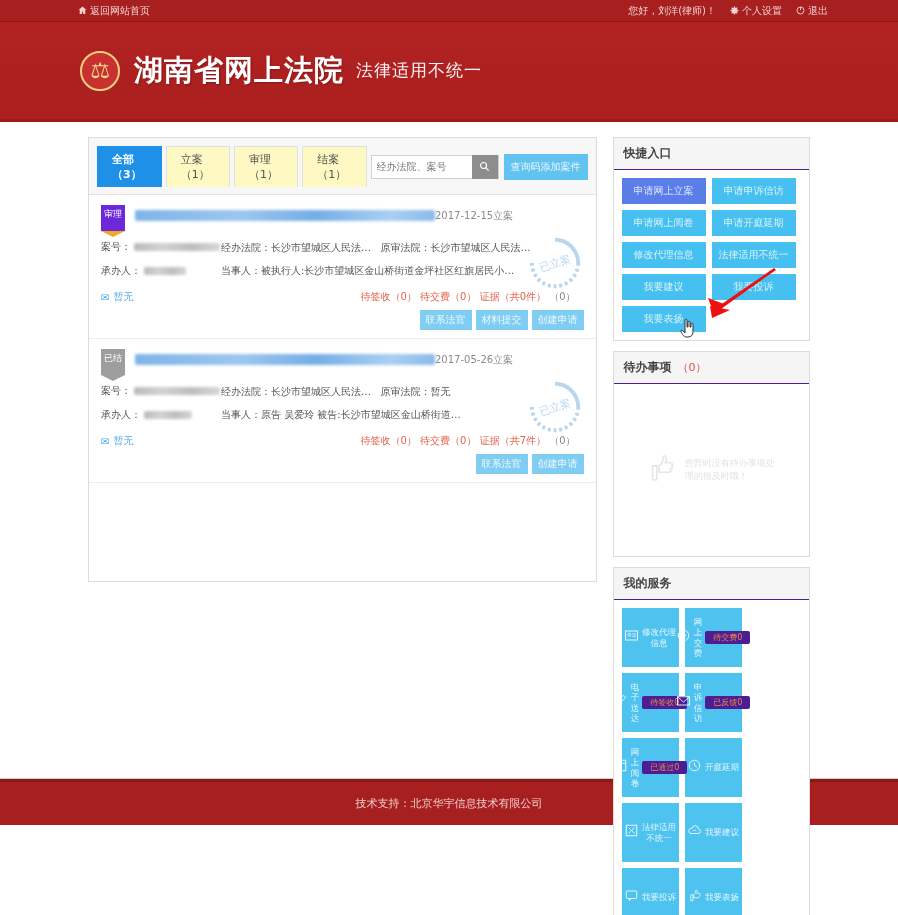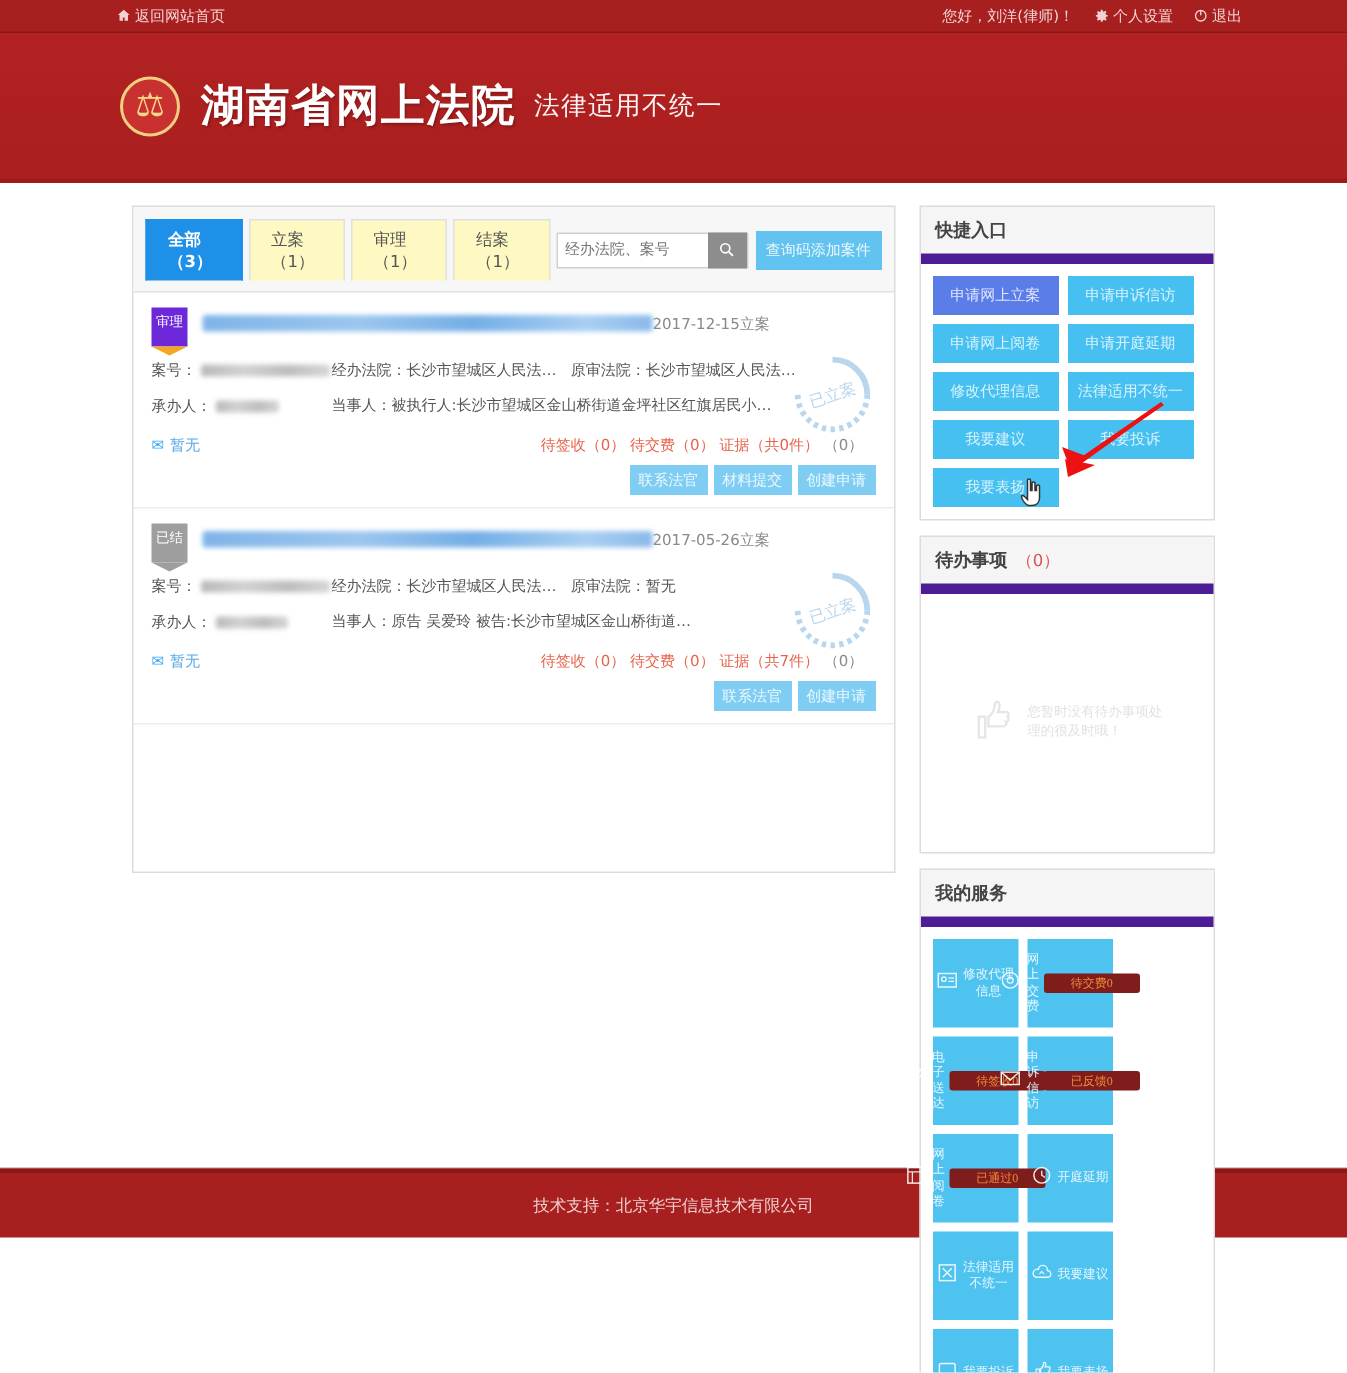--- a/index.html
+++ b/index.html
@@ -135,21 +135,21 @@
   .case-actions { display:flex; justify-content:flex-end; gap:4px; margin-top:6px; }
   .act-btn {
     background:#7fcdf3; color:#e9f8ff; font-size:10px; border:none;
     padding:3px 6px; cursor:pointer; filter:blur(.45px);
   }
 
   
   .right-col { width:198px; }
   .panel { border:1px solid #dcdcdc; background:#fff; margin-bottom:10px; }
   .panel-hd {
-    background:#f5f5f5; border-bottom:7px solid #4c1d95;
+    background:#f5f5f5; border-bottom:1px solid #4c1d95;
     font-size:12px; color:#444; padding:7px 10px; font-weight:bold;
     display:flex; align-items:center; gap:6px;
   }
   .panel-hd .cnt { color:#d9534f; font-weight:normal; font-size:11px;}
   .quick-grid { display:flex; flex-wrap:wrap; gap:6px; padding:8px; }
   .q-btn {
     width:84px; height:26px; background:#45c0f0; color:#d8f2fd;
     font-size:10px; display:flex; align-items:center; justify-content:center;
     cursor:pointer; filter:blur(.5px); border:none;
   }
@@ -161,22 +161,22 @@
 
   .svc-grid { display:flex; flex-wrap:wrap; gap:6px; padding:8px; }
   .svc-tile {
     width:57px; height:59px; background:#4ec3ef; color:#e3f6ff;
     display:flex; flex-direction:row; align-items:center; justify-content:center;
     cursor:pointer; gap:3px; padding:3px 2px;
   }
   .svc-ico { opacity:.9; }
   .svc-label { font-size:8.5px; text-align:center; line-height:1.2; filter:blur(.45px); }
   .svc-badge {
-    font-size:8px; background:#7f1d1d; color:#f08a3c; border-radius:2px;
-    padding:1px 18px; filter:blur(.4px); white-space:nowrap;font-family:Liberation Serif, serif;
+    font-size:8px; background:#4c1d95; color:#f08a3c; border-radius:2px;
+    padding:1px 8px; filter:blur(.4px); white-space:nowrap;
   }
 
   
   .arrow-anno { position:absolute; left:690px; top:146px; width:88px; height:52px; pointer-events:none; }
   .cursor-anno { position:absolute; left:680px; top:196px; pointer-events:none; }
 
   
   .footer {
     height:46px; background:#a81f1f; border-top:3px solid #8d1717;
     display:flex; align-items:center; justify-content:center;

